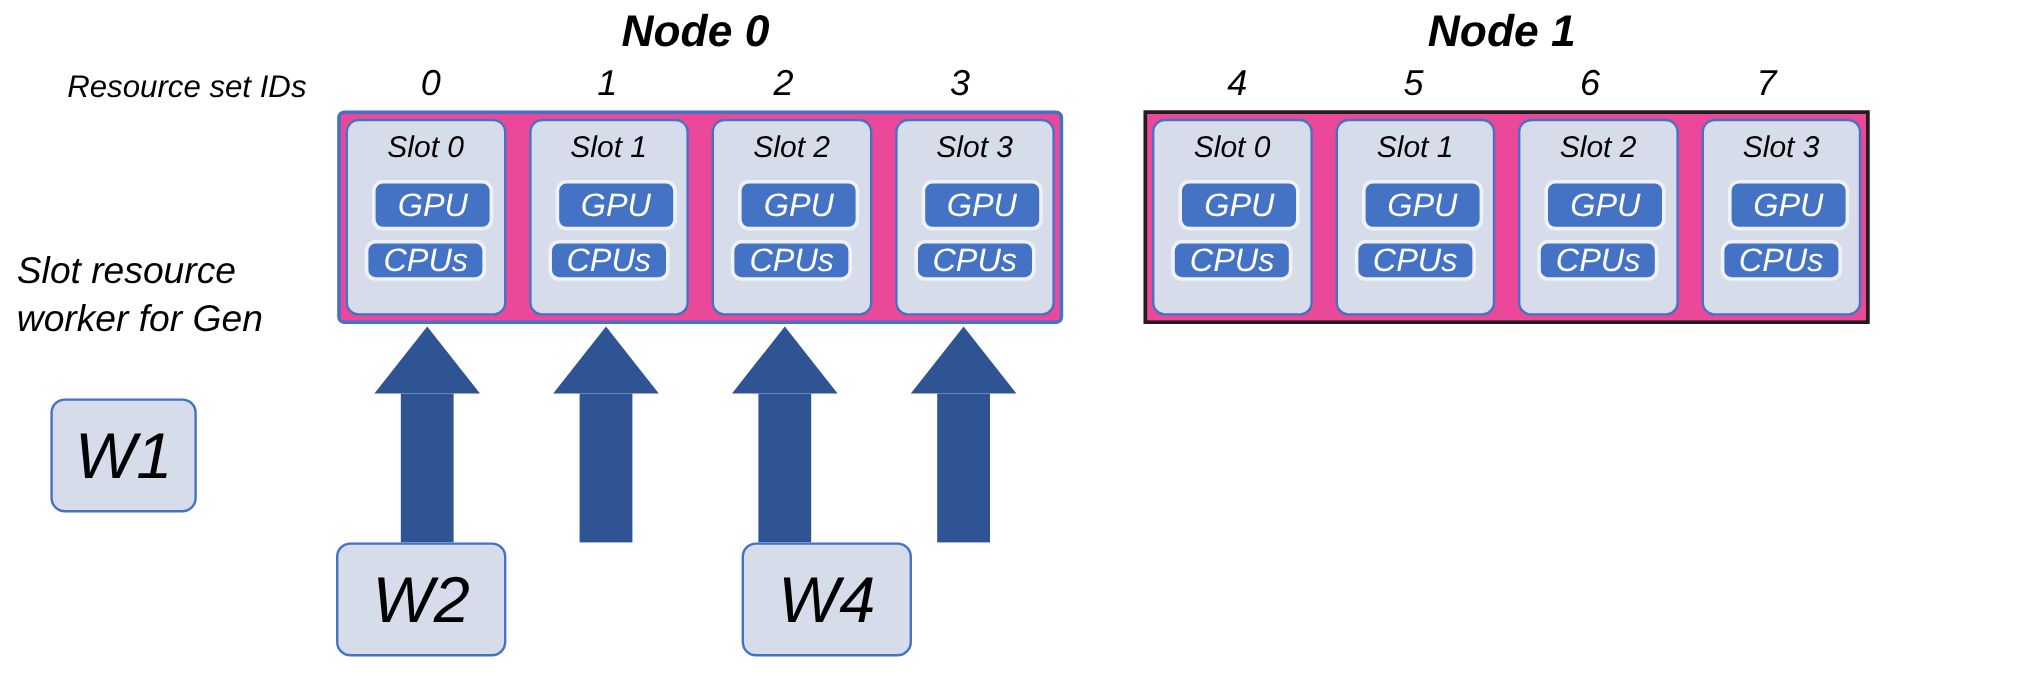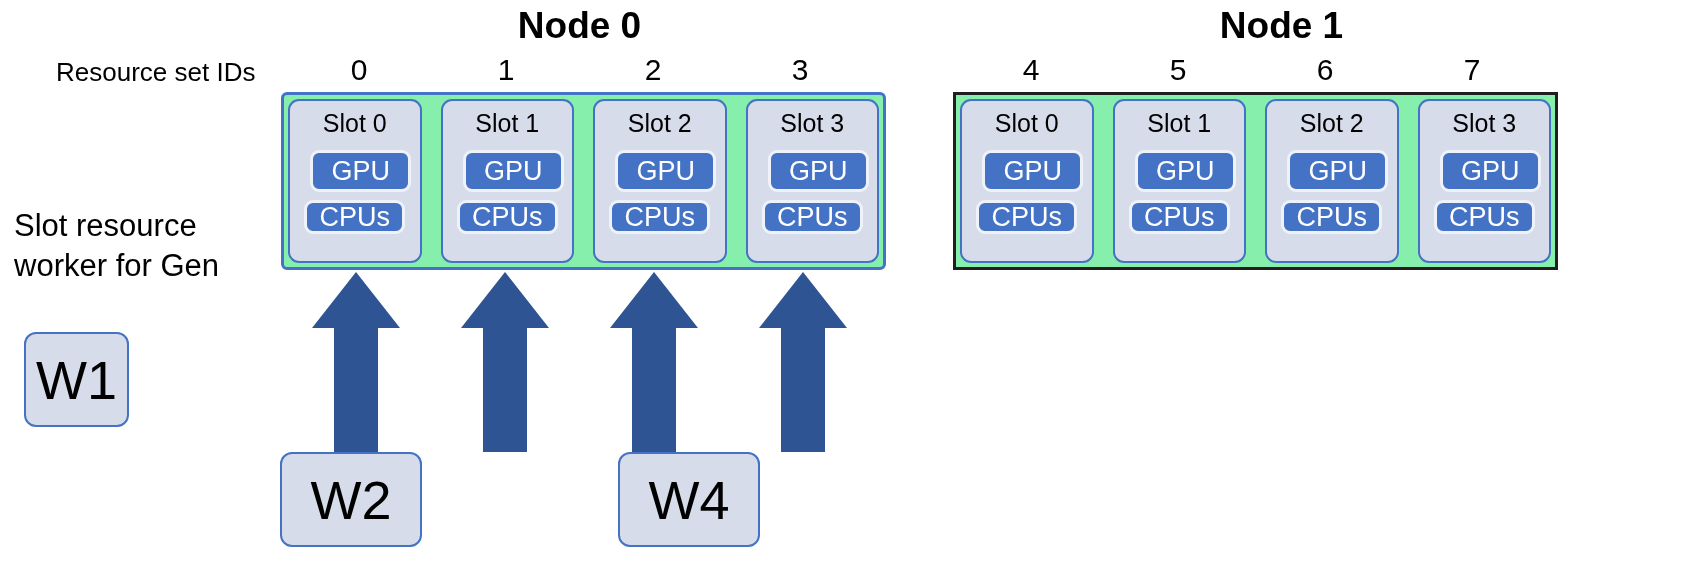--- a/index.html
+++ b/index.html
@@ -3,38 +3,39 @@
 <meta charset="utf-8">
 <style>
   html,body{margin:0;padding:0;background:#ffffff;}
   .stage{
     position:relative;
     width:1700px;height:572px;
     background:#ffffff;
     font-family:"Liberation Sans", sans-serif;
     color:var(--text-color,#000);
     overflow:hidden;
+    font-style:italic;
   }
   .node-title{
     position:absolute;top:4px;width:597px;
     text-align:center;font-size:37px;font-weight:700;line-height:44px;
   }
   .rsid-label{
     position:absolute;left:56px;top:54px;
     font-size:26px;line-height:36px;white-space:nowrap;
   }
   .ids-row{
     position:absolute;top:52px;width:597px;height:36px;
     display:flex;padding:0 7px;box-sizing:border-box;gap:5px;
   }
   .ids-row span{flex:1;text-align:center;font-size:30px;line-height:36px;}
   .node{
     position:absolute;top:92px;width:591px;height:164px;
     display:flex;gap:19px;padding:4px;
-    background:#86efac;
+    background:#ec4899;
   }
   .node.n0{left:281px;border:3px solid var(--accent-blue);border-radius:6px;}
   .node.n1{left:953px;border:3px solid var(--node1-border);border-radius:0;}
   .slot{
     flex:1;
     background:var(--panel-fill);
     border:2px solid var(--accent-blue);
     border-radius:11px;
     display:flex;flex-direction:column;align-items:center;
     padding-top:4px;box-sizing:border-box;
@@ -57,38 +58,38 @@
   }
   .worker{
     position:absolute;height:95px;
     background:var(--panel-fill);
     border:2px solid var(--accent-blue);
     border-radius:12px;
     display:flex;align-items:center;justify-content:center;
     font-size:54px;color:#000;
     box-sizing:border-box;
   }
-  .worker.w1{left:24px;top:332px;width:105px;}
+  .worker.w1{left:42px;top:332px;width:122px;}
   .worker.gen{top:452px;width:142px;}
   .arrow{position:absolute;top:272px;width:88px;height:180px;}
   .arrow .head{
     width:0;height:0;
     border-left:44px solid transparent;
     border-right:44px solid transparent;
     border-bottom:56px solid var(--arrow-blue);
   }
   .arrow .shaft{width:44px;height:124px;margin:0 auto;background:var(--arrow-blue);}
 </style>
 </head>
 <body>
 
 <div class="stage">
 
   <div class="node-title" style="left:281px">Node 0</div>
-  <div class="node-title" style="left:983px">Node 1</div>
+  <div class="node-title" style="left:953px">Node 1</div>
 
   <div class="rsid-label">Resource set IDs</div>
 
   <div class="ids-row" style="left:281px">
     <span>0</span>
     <span>1</span>
     <span>2</span>
     <span>3</span>
   </div>
   <div class="ids-row" style="left:953px">

